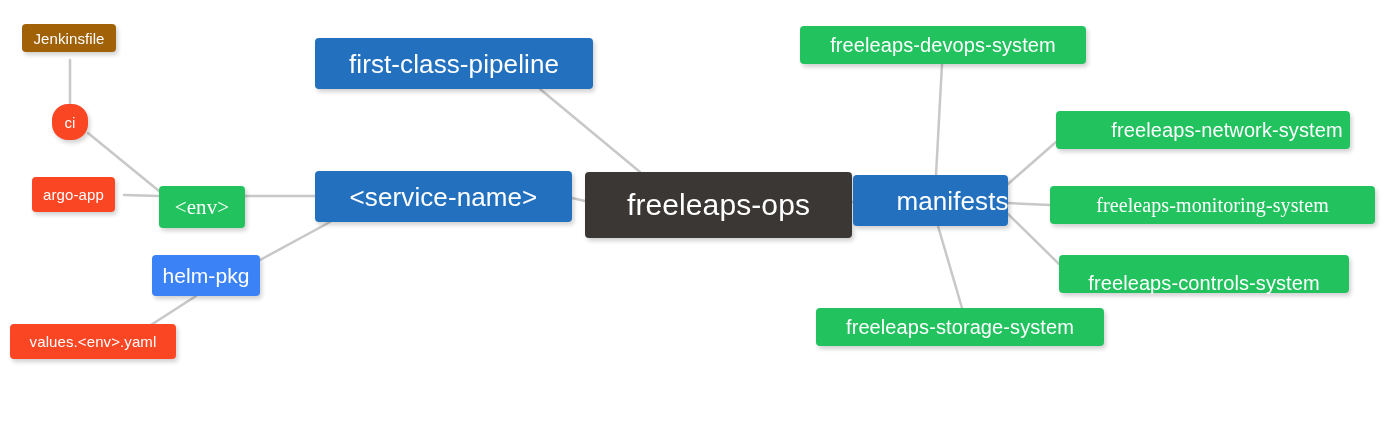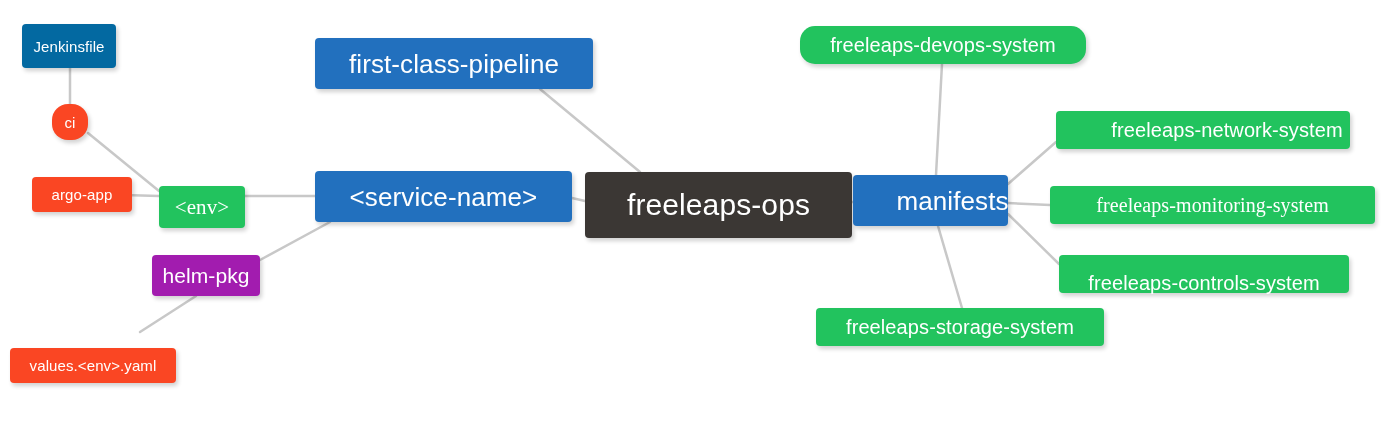--- a/index.html
+++ b/index.html
@@ -52,51 +52,51 @@
       <path d="M 540 89 L 640 172" stroke="#c8c8c8" stroke-width="2.5" fill="none" stroke-linecap="round"></path>
       <path d="M 572 198 L 585 201" stroke="#c8c8c8" stroke-width="2.5" fill="none" stroke-linecap="round"></path>
       <path d="M 842 202 L 853 202" stroke="#c8c8c8" stroke-width="2.5" fill="none" stroke-linecap="round"></path>
       <path d="M 936 175 L 942 64" stroke="#c8c8c8" stroke-width="2.5" fill="none" stroke-linecap="round"></path>
       <path d="M 1008 184 L 1056 142" stroke="#c8c8c8" stroke-width="2.5" fill="none" stroke-linecap="round"></path>
       <path d="M 1008 203 L 1050 205" stroke="#c8c8c8" stroke-width="2.5" fill="none" stroke-linecap="round"></path>
       <path d="M 1008 214 L 1059 264" stroke="#c8c8c8" stroke-width="2.5" fill="none" stroke-linecap="round"></path>
       <path d="M 938 226 L 962 308" stroke="#c8c8c8" stroke-width="2.5" fill="none" stroke-linecap="round"></path>
     </svg>
   <div id="nodes">
-      <div class="node" style="left: 22px; top: 24px; width: 94px; height: 44px; background: #0369a1; font-size: 15px; color: rgb(255, 255, 255);">
+      <div class="node" style="left: 22px; top: 24px; width: 94px; height: 28px; background: #a16207; font-size: 15px; color: rgb(255, 255, 255);">
         <span class="node-label">Jenkinsfile</span>
       </div>
       <div class="node" style="left: 52px; top: 104px; width: 36px; height: 36px; background: rgb(250, 70, 35); font-size: 15px; color: rgb(255, 255, 255); border-radius: 16px;">
         <span class="node-label">ci</span>
       </div>
-      <div class="node" style="left: 32px; top: 177px; width: 100px; height: 35px; background: rgb(250, 70, 35); font-size: 15px; color: rgb(255, 255, 255);">
+      <div class="node" style="left: 32px; top: 177px; width: 83px; height: 35px; background: rgb(250, 70, 35); font-size: 15px; color: rgb(255, 255, 255);">
         <span class="node-label">argo-app</span>
       </div>
       <div class="node" style="left: 159px; top: 186px; width: 86px; height: 42px; background: rgb(34, 195, 94); font-size: 21px; color: rgb(255, 255, 255); font-family: Liberation Serif, serif;">
         <span class="node-label">&lt;env&gt;</span>
       </div>
-      <div class="node" style="left: 152px; top: 255px; width: 108px; height: 41px; background: #a21caf; font-size: 21px; color: rgb(255, 255, 255);">
+      <div class="node" style="left: 152px; top: 255px; width: 108px; height: 41px; background: #3b82f6; font-size: 21px; color: rgb(255, 255, 255);">
         <span class="node-label">helm-pkg</span>
       </div>
-      <div class="node" style="left: 10px; top: 348px; width: 166px; height: 35px; background: rgb(250, 70, 35); font-size: 15px; color: rgb(255, 255, 255);">
+      <div class="node" style="left: 10px; top: 324px; width: 166px; height: 35px; background: rgb(250, 70, 35); font-size: 15px; color: rgb(255, 255, 255);">
         <span class="node-label">values.&lt;env&gt;.yaml</span>
       </div>
       <div class="node" style="left: 315px; top: 38px; width: 278px; height: 51px; background: rgb(34, 112, 190); font-size: 26px; color: rgb(255, 255, 255);">
         <span class="node-label">first-class-pipeline</span>
       </div>
       <div class="node" style="left: 315px; top: 171px; width: 257px; height: 51px; background: rgb(34, 112, 190); font-size: 26px; color: rgb(255, 255, 255);">
         <span class="node-label">&lt;service-name&gt;</span>
       </div>
       <div class="node" style="left: 585px; top: 172px; width: 267px; height: 66px; background: rgb(59, 55, 52); font-size: 30px; color: rgb(255, 255, 255);">
         <span class="node-label">freeleaps-ops</span>
       </div>
       <div class="node" style="left: 853px; top: 175px; width: 155px; height: 51px; background: rgb(34, 112, 190); font-size: 26px; color: rgb(255, 255, 255); padding-left: 44px;">
         <span class="node-label">manifests</span>
       </div>
-      <div class="node" style="left: 800px; top: 26px; width: 286px; height: 38px; background: rgb(34, 195, 94); font-size: 20px; color: rgb(255, 255, 255); border-radius: 15px;">
+      <div class="node" style="left: 800px; top: 26px; width: 286px; height: 38px; background: rgb(34, 195, 94); font-size: 20px; color: rgb(255, 255, 255);">
         <span class="node-label">freeleaps-devops-system</span>
       </div>
       <div class="node" style="left: 1056px; top: 111px; width: 294px; height: 38px; background: rgb(34, 195, 94); font-size: 20px; color: rgb(255, 255, 255); padding-left: 48px;">
         <span class="node-label">freeleaps-network-system</span>
       </div>
       <div class="node" style="left: 1050px; top: 186px; width: 325px; height: 38px; background: rgb(34, 195, 94); font-size: 20px; color: rgb(255, 255, 255); font-family: Liberation Serif, serif;">
         <span class="node-label">freeleaps-monitoring-system</span>
       </div>
       <div class="node" style="left: 1059px; top: 255px; width: 290px; height: 38px; background: rgb(34, 195, 94); font-size: 20px; color: rgb(255, 255, 255); align-items: flex-end;">
         <span class="node-label">freeleaps-controls-system</span>

